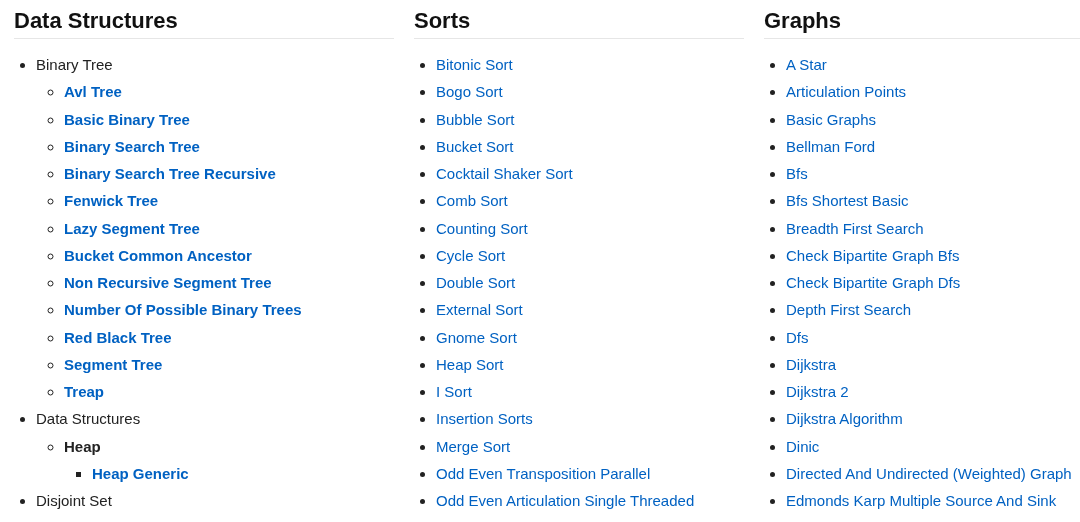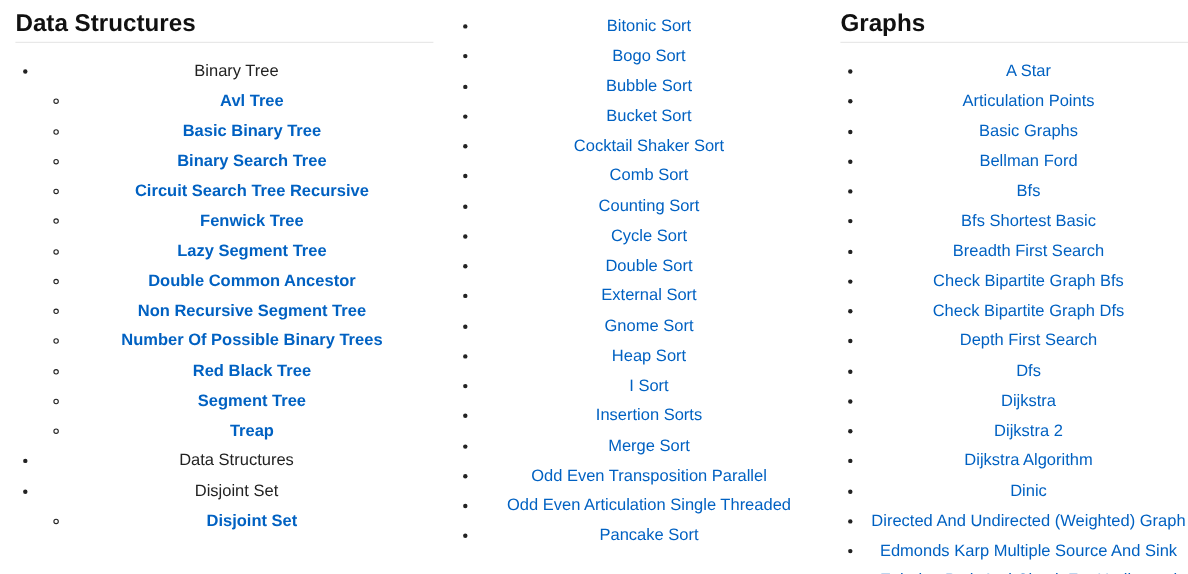--- a/index.html
+++ b/index.html
@@ -41,21 +41,20 @@
       padding-left: 28px;
       font-weight: bold;
     }
     ul ul ul {
       list-style-type: square;
       padding-left: 28px;
     }
     li {
       margin: 4px 0;
       line-height: 1.55;
-      text-align: center;
     }
     a {
       color: #0061c2;
       text-decoration: none;
     }
     .plain {
       color: #222;
     }
   </style>
 </head>
@@ -63,38 +62,43 @@
 
 <div class="columns">
 
   <div class="col col-ds">
     <h2>Data Structures</h2>
     <ul id="ds-root">
         <li><span class="plain">Binary Tree</span><ul>
             <li><a href="#">Avl Tree</a></li>
             <li><a href="#">Basic Binary Tree</a></li>
             <li><a href="#">Binary Search Tree</a></li>
-            <li><a href="#">Circuit Search Tree Recursive</a></li>
+            <li><a href="#">Binary Search Tree Recursive</a></li>
             <li><a href="#">Fenwick Tree</a></li>
             <li><a href="#">Lazy Segment Tree</a></li>
-            <li><a href="#">Double Common Ancestor</a></li>
+            <li><a href="#">Bucket Common Ancestor</a></li>
             <li><a href="#">Non Recursive Segment Tree</a></li>
             <li><a href="#">Number Of Possible Binary Trees</a></li>
             <li><a href="#">Red Black Tree</a></li>
             <li><a href="#">Segment Tree</a></li>
             <li><a href="#">Treap</a></li>
           </ul></li>
-        <li><span class="plain">Data Structures</span></li>
+        <li><span class="plain">Data Structures</span><ul>
+            <li><span class="plain">Heap</span><ul>
+                <li><a href="#">Heap Generic</a></li>
+              </ul></li>
+          </ul></li>
         <li><span class="plain">Disjoint Set</span><ul>
             <li><a href="#">Disjoint Set</a></li>
           </ul></li>
       </ul>
   </div>
 
   <div class="col col-sorts">
+    <h2>Sorts</h2>
     <ul id="sorts-root">
         <li><a href="#">Bitonic Sort</a></li>
         <li><a href="#">Bogo Sort</a></li>
         <li><a href="#">Bubble Sort</a></li>
         <li><a href="#">Bucket Sort</a></li>
         <li><a href="#">Cocktail Shaker Sort</a></li>
         <li><a href="#">Comb Sort</a></li>
         <li><a href="#">Counting Sort</a></li>
         <li><a href="#">Cycle Sort</a></li>
         <li><a href="#">Double Sort</a></li>

